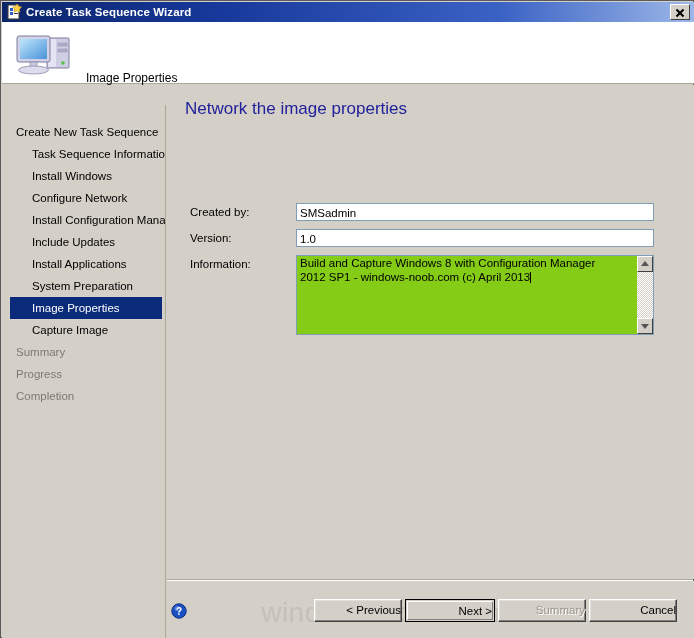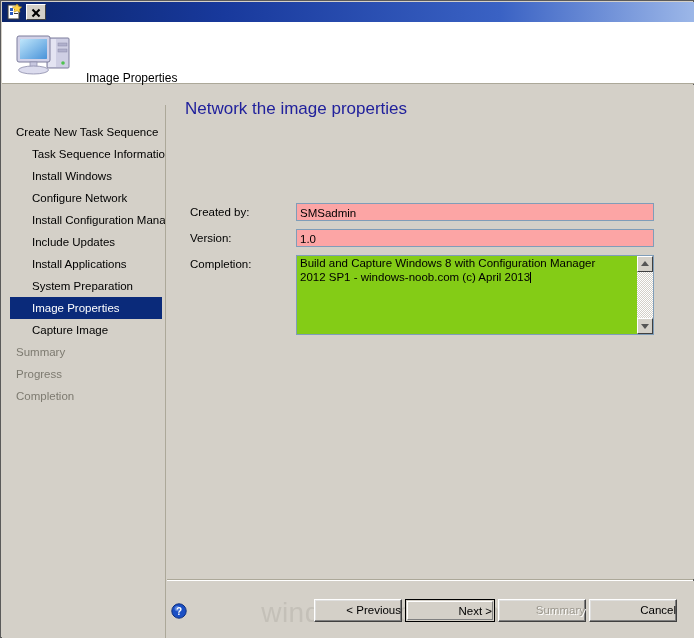--- a/index.html
+++ b/index.html
@@ -221,21 +221,21 @@
     width: 106px;
     margin-left: 24px;
     font-size: 11.5px;
     padding-top: 3px;
     flex: 0 0 auto;
     white-space: nowrap;
   }
   .text-input {
     width: 358px;
     height: 18px;
-    background: #fca5a5;
+    background: #ffffff;
     border: 1px solid #7f9db9;
     box-sizing: border-box;
     font-family: "Liberation Sans", sans-serif;
     font-size: 11.5px;
     padding: 2px 2px 0 3px;
     color: #000;
     line-height: 14px;
     outline: none;
     flex: 0 0 auto;
   }
@@ -388,20 +388,21 @@
       <svg width="16" height="16" viewBox="0 0 16 16">
         <rect x="2" y="1" width="11" height="14" fill="#f0f0e8" stroke="#404040" stroke-width="1"></rect>
         <rect x="3" y="2" width="9" height="12" fill="#ffffff"></rect>
         <rect x="4" y="4" width="3" height="3" fill="#2a5bbf"></rect>
         <rect x="4" y="8" width="3" height="3" fill="#2a5bbf"></rect>
         <rect x="8" y="5" width="4" height="1" fill="#3a3a3a"></rect>
         <rect x="8" y="9" width="4" height="1" fill="#3a3a3a"></rect>
         <polygon points="11,0 12.6,2.6 15.6,3 13.4,5.2 13.9,8.2 11,6.8 8.1,8.2 8.6,5.2 6.4,3 9.4,2.6" fill="#ffd24a" stroke="#c59b16" stroke-width="0.6"></polygon>
       </svg>
     </div>
+    <div class="title-text">Create Task Sequence Wizard</div>
     <div class="close-btn"></div>
   </div>
 
   <div class="banner">
     <div class="banner-icon">
       <svg width="62" height="48" viewBox="0 0 62 48">
 
         <rect x="33" y="8" width="22" height="30" rx="1" fill="#cfcfe4" stroke="#7d7d9c" stroke-width="1"></rect>
         <rect x="34" y="9" width="8" height="28" fill="#e4e4f2"></rect>
         <rect x="44" y="13" width="9" height="3" fill="#b0b0cc" stroke="#8a8aa8" stroke-width="0.5"></rect>
@@ -465,21 +466,21 @@
         <div class="form-label">Created by:</div>
         <input class="text-input" type="text" value="SMSadmin" style="">
       </div>
 
       <div class="form-row">
         <div class="form-label">Version:</div>
         <input class="text-input" type="text" value="1.0" style="">
       </div>
 
       <div class="form-row">
-        <div class="form-label">Completion:</div>
+        <div class="form-label">Information:</div>
         <div class="textarea-wrap">
           <div class="textarea-text"><span>Build and Capture Windows 8 with Configuration Manager 2012 SP1 - windows-noob.com (c) April 2013</span><span class="caret"></span></div>
           <div class="vscroll">
             <div class="vscroll-btn up">
                 <span class="arrow-u"></span>
               </div>
             <div class="vscroll-btn down">
                 <span class="arrow-d"></span>
               </div>
           </div>

